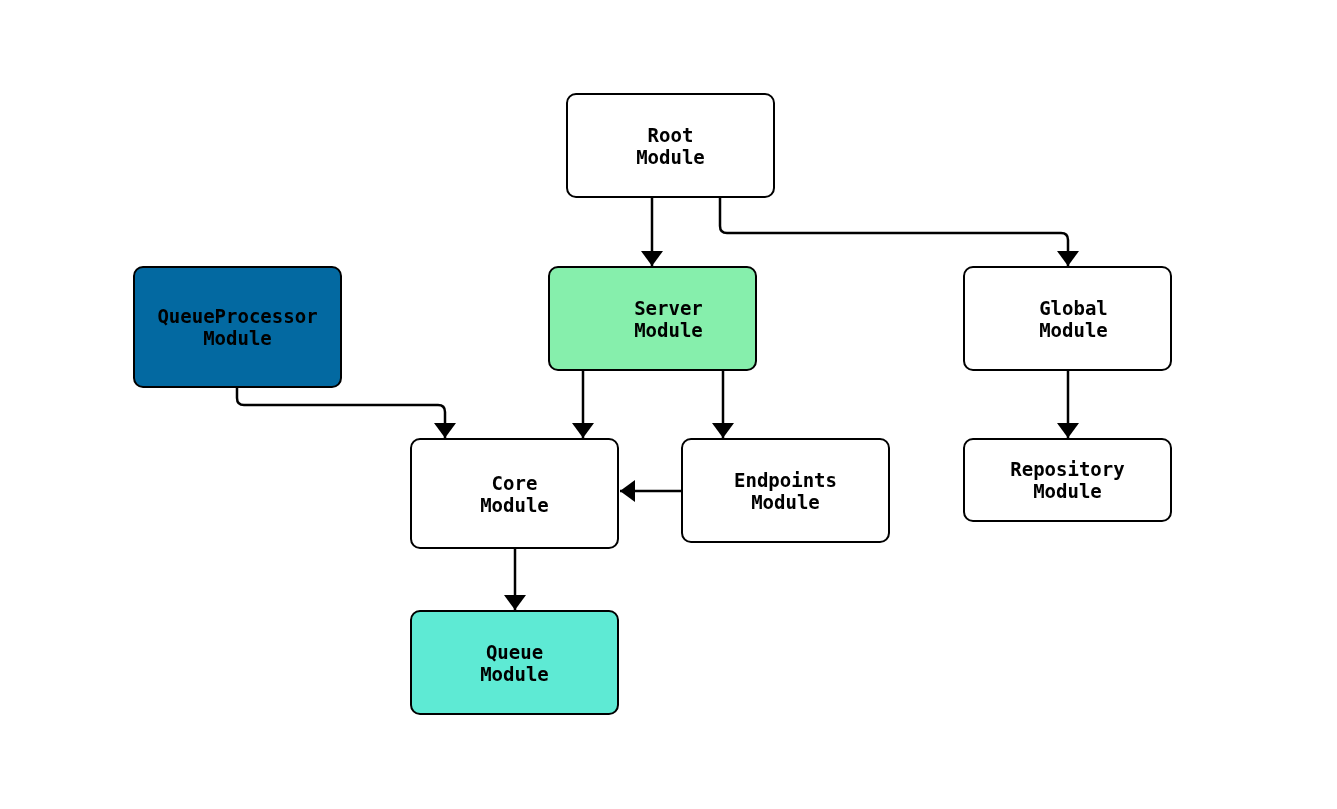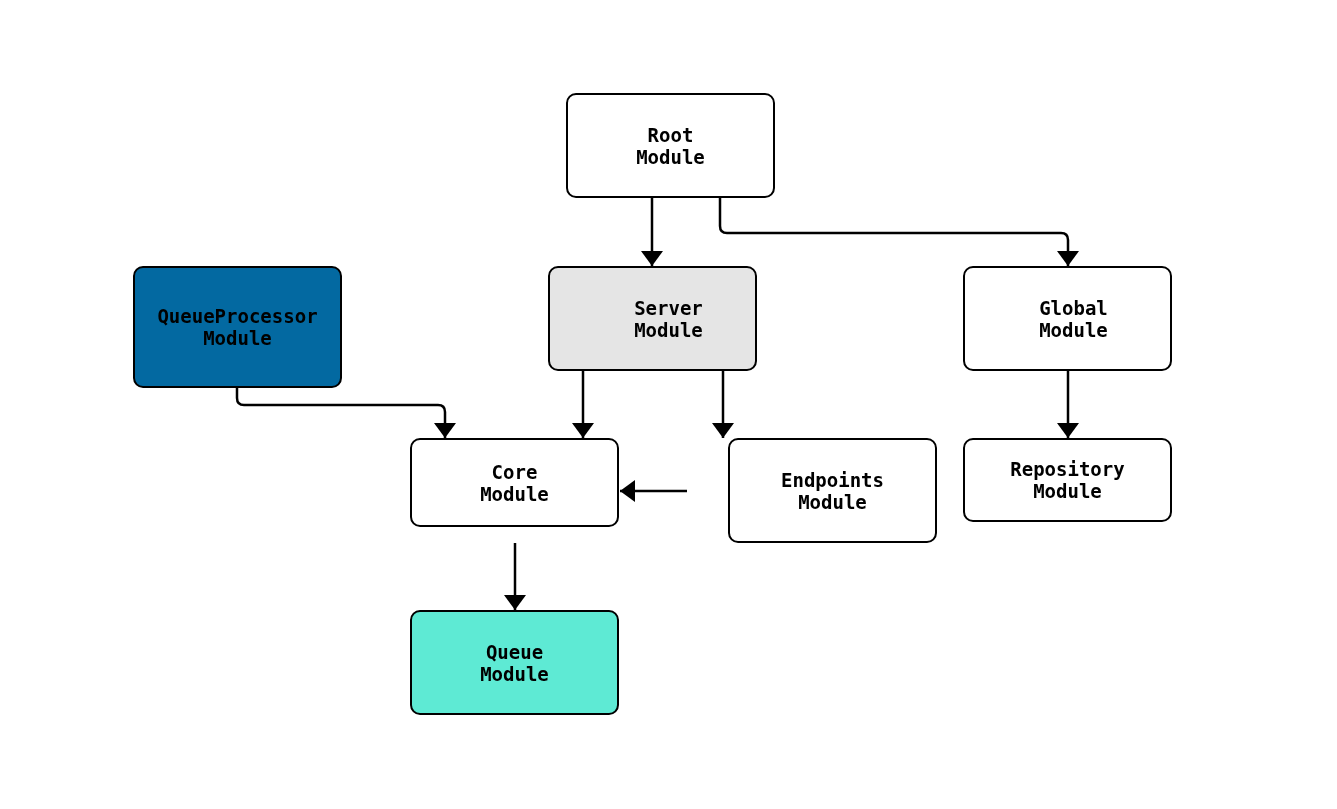--- a/index.html
+++ b/index.html
@@ -71,33 +71,33 @@
   </svg>
   <div id="node-layer">
       <div class="node" style="left: 548px; top: 93px; width: 209px; height: 105px; background: rgb(255, 255, 255); border-color: rgb(0, 0, 0); margin-left: 18px;">
         <span class="node-label" style="color: rgb(0, 0, 0);">Root
 Module</span>
       </div>
       <div class="node" style="left: 133px; top: 266px; width: 209px; height: 122px; background: #0369a1; border-color: rgb(0, 0, 0);">
         <span class="node-label" style="color: rgb(0, 0, 0);">QueueProcessor
 Module</span>
       </div>
-      <div class="node" style="left: 548px; top: 266px; width: 209px; height: 105px; background: #e5e5e5; border-color: rgb(0, 0, 0); padding-left: 32px;">
+      <div class="node" style="left: 548px; top: 266px; width: 209px; height: 105px; background: #86efac; border-color: rgb(0, 0, 0); padding-left: 32px;">
         <span class="node-label" style="color: rgb(0, 0, 0);">Server
 Module</span>
       </div>
       <div class="node" style="left: 963px; top: 266px; width: 209px; height: 105px; background: rgb(255, 255, 255); border-color: rgb(0, 0, 0); padding-left: 12px;">
         <span class="node-label" style="color: rgb(0, 0, 0);">Global
 Module</span>
       </div>
-      <div class="node" style="left: 410px; top: 438px; width: 209px; height: 89px; background: rgb(255, 255, 255); border-color: rgb(0, 0, 0);">
+      <div class="node" style="left: 410px; top: 438px; width: 209px; height: 111px; background: rgb(255, 255, 255); border-color: rgb(0, 0, 0);">
         <span class="node-label" style="color: rgb(0, 0, 0);">Core
 Module</span>
       </div>
-      <div class="node" style="left: 728px; top: 438px; width: 209px; height: 105px; background: rgb(255, 255, 255); border-color: rgb(0, 0, 0);">
+      <div class="node" style="left: 681px; top: 438px; width: 209px; height: 105px; background: rgb(255, 255, 255); border-color: rgb(0, 0, 0);">
         <span class="node-label" style="color: rgb(0, 0, 0);">Endpoints
 Module</span>
       </div>
       <div class="node" style="left: 963px; top: 438px; width: 209px; height: 84px; background: rgb(255, 255, 255); border-color: rgb(0, 0, 0);">
         <span class="node-label" style="color: rgb(0, 0, 0);">Repository
 Module</span>
       </div>
       <div class="node" style="left: 410px; top: 610px; width: 209px; height: 105px; background: #5eead4; border-color: rgb(0, 0, 0);">
         <span class="node-label" style="color: rgb(0, 0, 0);">Queue
 Module</span>

